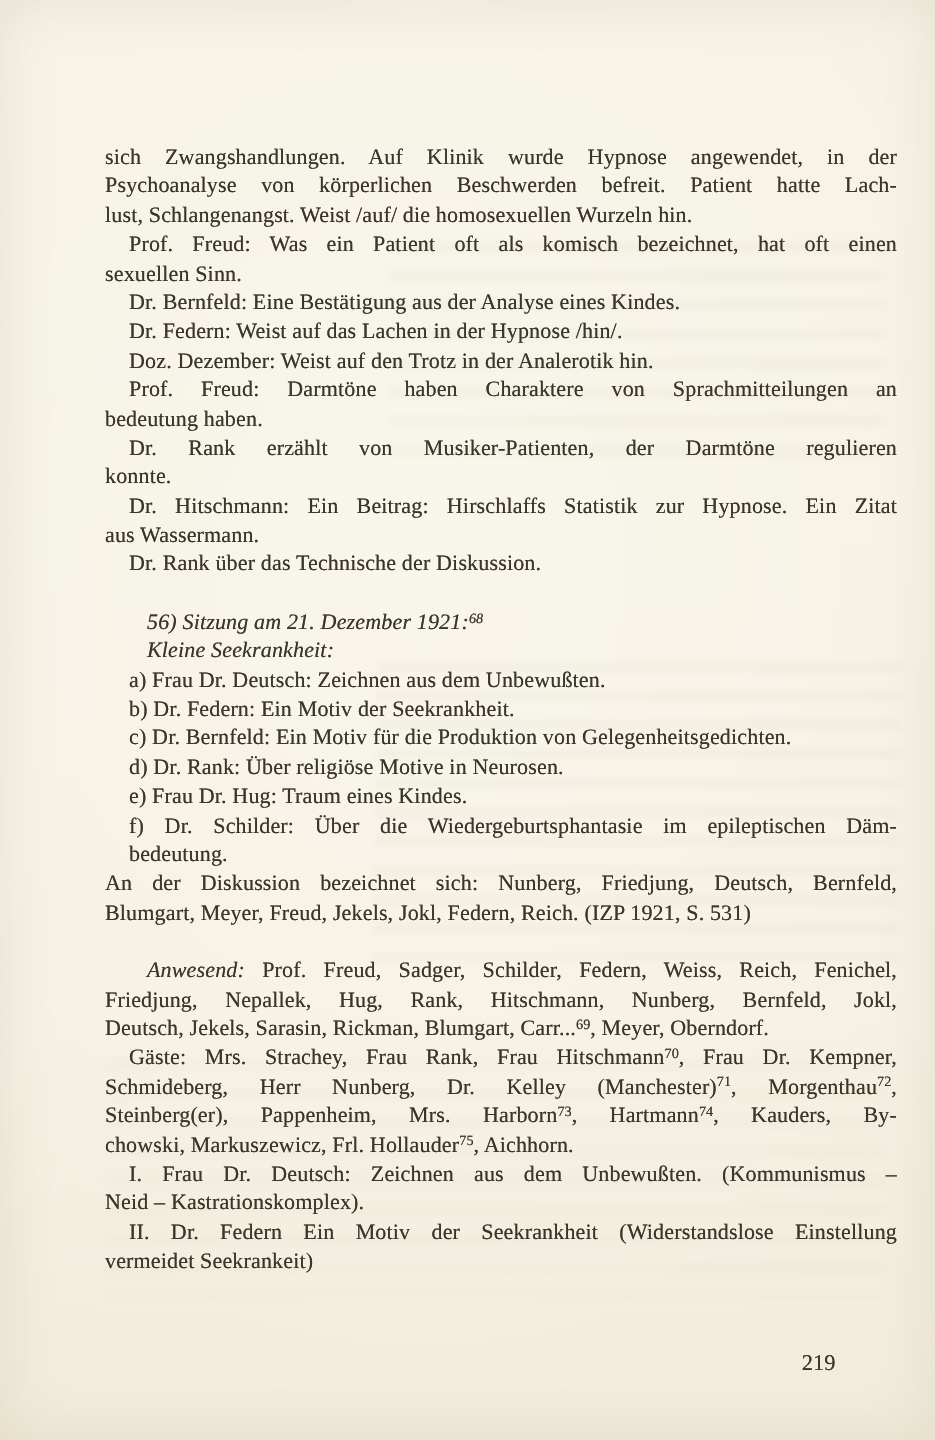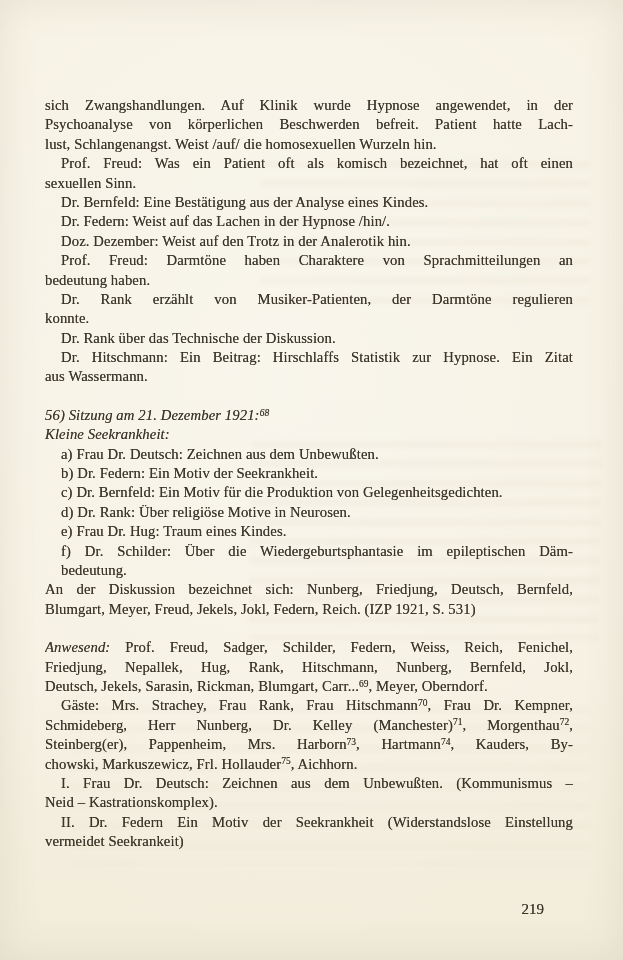--- a/index.html
+++ b/index.html
@@ -28,52 +28,52 @@
       rgba(0,0,0,0) 18px, rgba(0,0,0,0) 19.4px);
     filter: blur(2.2px);
     opacity: 0.28;
   }
   .bleed.b1 { left: 260px; top: 150px; width: 330px; height: 160px; }
   .bleed.b2 { left: 250px; top: 430px; width: 350px; height: 210px; transform: skewX(-1deg); }
   .bleed.b3 { left: 70px;  top: 695px; width: 520px; height: 170px; opacity: 0.18; }
 
   .text-block {
     position: absolute;
-    left: 45px; top: 96px;
+    left: 70px; top: 96px;
     width: 528px;
     font-size: 14.7px;
     line-height: 19.4px;
     color: #3b352a;
     text-shadow: 0 0 0.35px rgba(59,53,42,0.75);
     letter-spacing: 0.1px;
   }
   .para { margin: 0; }
   .para.space-before { margin-top: 19px; }
   .line {
     height: 19.4px;
     text-align: justify;
     text-align-last: justify;
     white-space: normal;
     overflow: hidden;
   }
   .line.last { text-align-last: left; }
   .line.indent { padding-left: 16px; }
-  .line i { font-style: italic; }
+  .line i { font-style: italic; margin-left: 28px; }
   .line sup {
     font-size: 9.5px;
     line-height: 0;
     vertical-align: baseline;
     position: relative;
     top: -0.45em;
     letter-spacing: 0;
   }
   .page-number {
     position: absolute;
     top: 901px;
-    right: 79px;
+    right: 66px;
     font-size: 15px;
     color: #3b352a;
     text-shadow: 0 0 0.35px rgba(59,53,42,0.75);
   }
 </style>
 </head>
 <body>
 
 <div class="book-page">
   <div class="bleed b1"></div>
@@ -101,25 +101,25 @@
       </div>
       <div class="para">
         <div class="line indent">Prof. Freud: Darmtöne haben Charaktere von Sprachmitteilungen an</div>
         <div class="line last">bedeutung haben.</div>
       </div>
       <div class="para">
         <div class="line indent">Dr. Rank erzählt von Musiker-Patienten, der Darmtöne regulieren</div>
         <div class="line last">konnte.</div>
       </div>
       <div class="para">
-        <div class="line last indent">Dr. Rank über das Technische der Diskussion.</div>
+        <div class="line indent">Dr. Hitschmann: Ein Beitrag: Hirschlaffs Statistik zur Hypnose. Ein Zitat</div>
+        <div class="line last">aus Wassermann.</div>
       </div>
       <div class="para">
-        <div class="line indent">Dr. Hitschmann: Ein Beitrag: Hirschlaffs Statistik zur Hypnose. Ein Zitat</div>
-        <div class="line last">aus Wassermann.</div>
+        <div class="line last indent">Dr. Rank über das Technische der Diskussion.</div>
       </div>
       <div class="para space-before">
         <div class="line last"><i>56) Sitzung am 21. Dezember 1921:<sup>68</sup></i></div>
       </div>
       <div class="para">
         <div class="line last"><i>Kleine Seekrankheit:</i></div>
       </div>
       <div class="para">
         <div class="line last indent">a) Frau Dr. Deutsch: Zeichnen aus dem Unbewußten.</div>
       </div>

